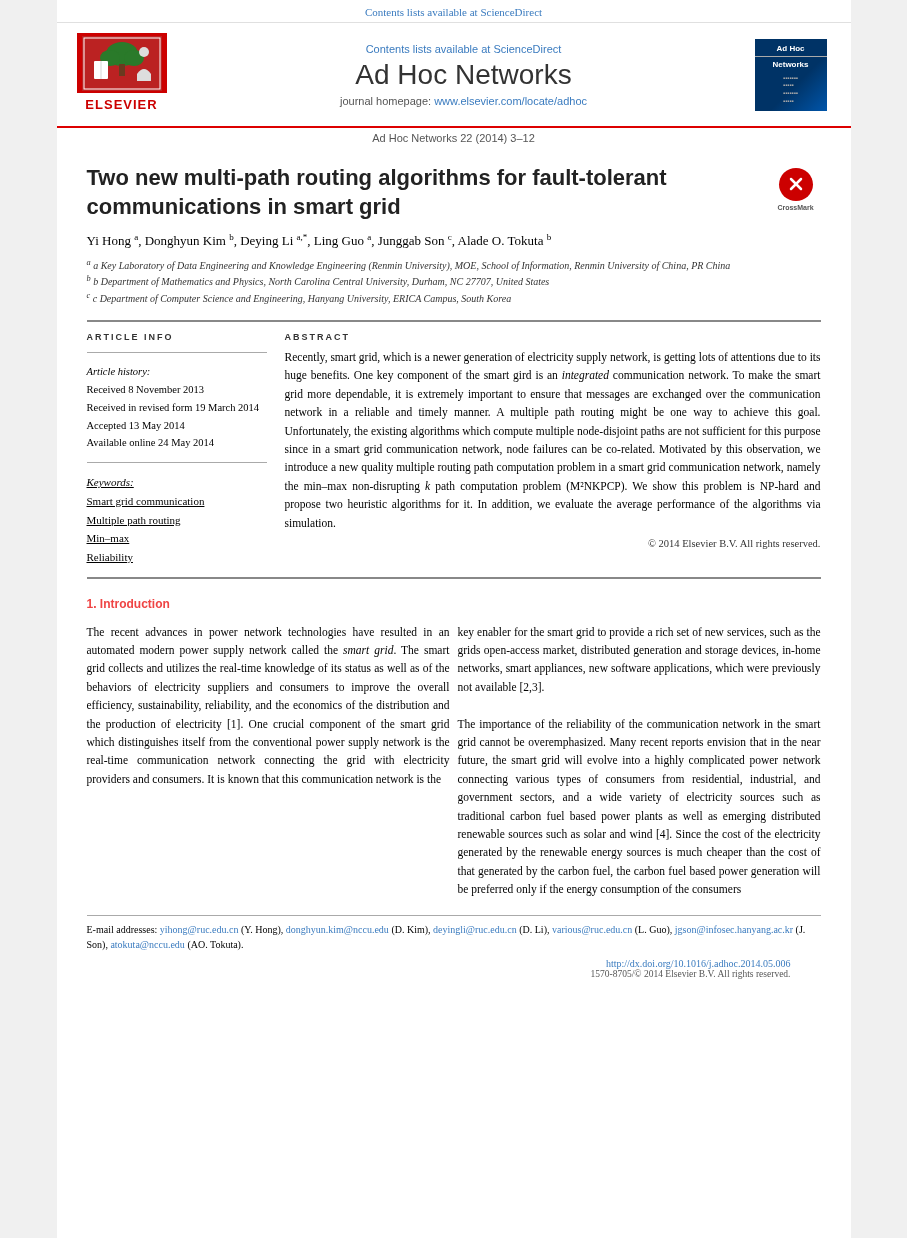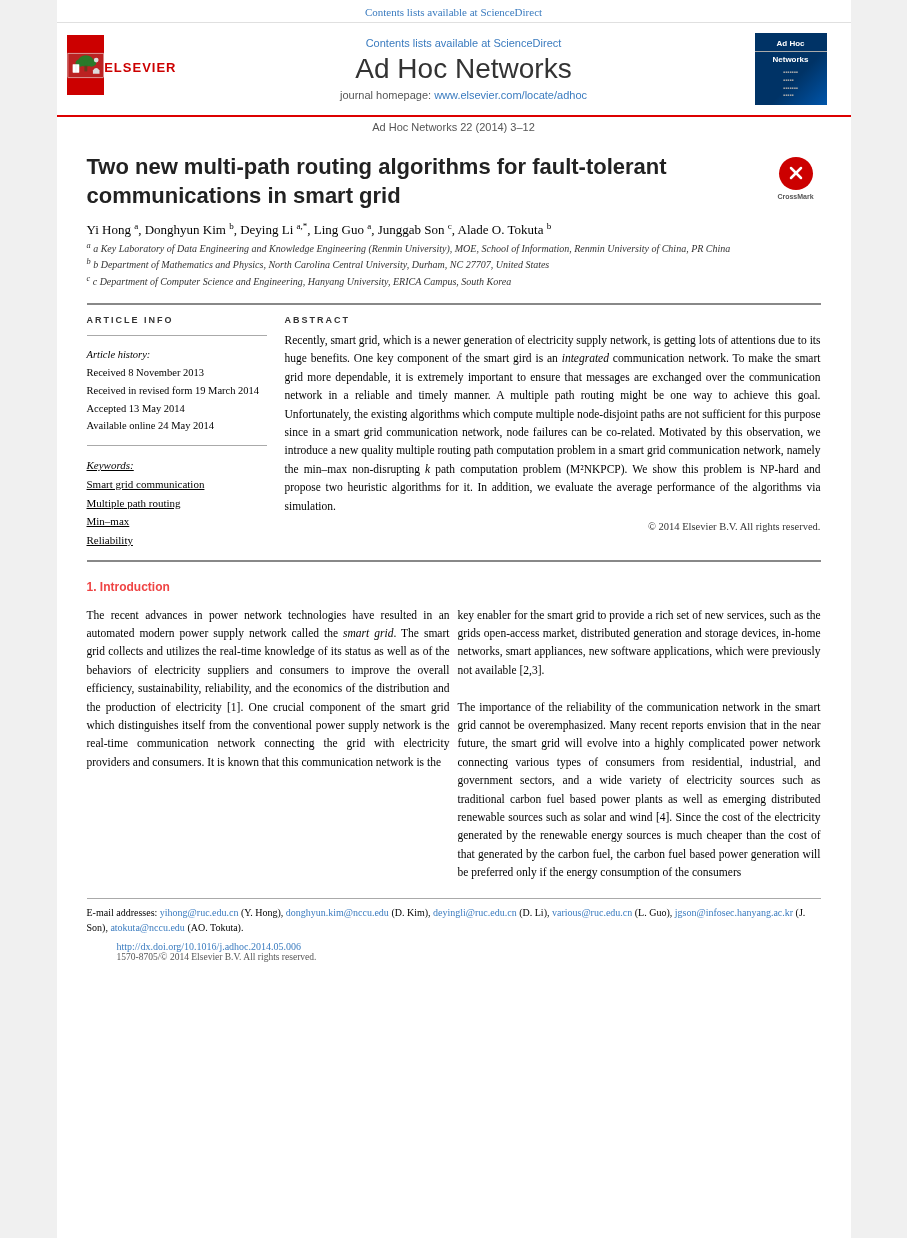--- a/index.html
+++ b/index.html
@@ -31,21 +31,21 @@
       display: flex;
       align-items: stretch;
       border-bottom: 2px solid #d00;
       padding: 10px 20px 10px 10px;
       gap: 10px;
     }
     .elsevier-logo {
       width: 110px;
       flex-shrink: 0;
       display: flex;
-      flex-direction: row;
+      flex-direction: column;
       align-items: center;
       justify-content: flex-end;
       padding-bottom: 4px;
     }
     .elsevier-logo .logo-img {
       width: 90px;
       height: 60px;
       background: #c00;
       display: flex;
       align-items: center;
@@ -157,20 +157,21 @@
     }
     .crossmark-text {
       font-size: 7px;
       color: #555;
       font-family: Arial, sans-serif;
       margin-top: 2px;
     }
     
     .authors {
       font-size: 13px;
+      margin-bottom: 6px;
       line-height: 1.5;
     }
     .author-sup { font-size: 9px; vertical-align: super; }
     
     .affiliations {
       font-size: 10px;
       font-style: italic;
       margin-bottom: 14px;
       line-height: 1.5;
       color: #333;
@@ -281,20 +282,21 @@
     }
     .footnote-link {
       color: #3a7bbf;
       text-decoration: none;
       font-size: 10px;
     }
     .page-footer {
       padding: 6px 30px;
       font-size: 9.5px;
       color: #555;
+      text-align: right;
     }
   </style>
 </head>
 <body>
 
 <div class="page">
 
   <div class="top-bar">
     <span>Contents lists available at</span>
     <span style="color:#3a7bbf; cursor:pointer;">

